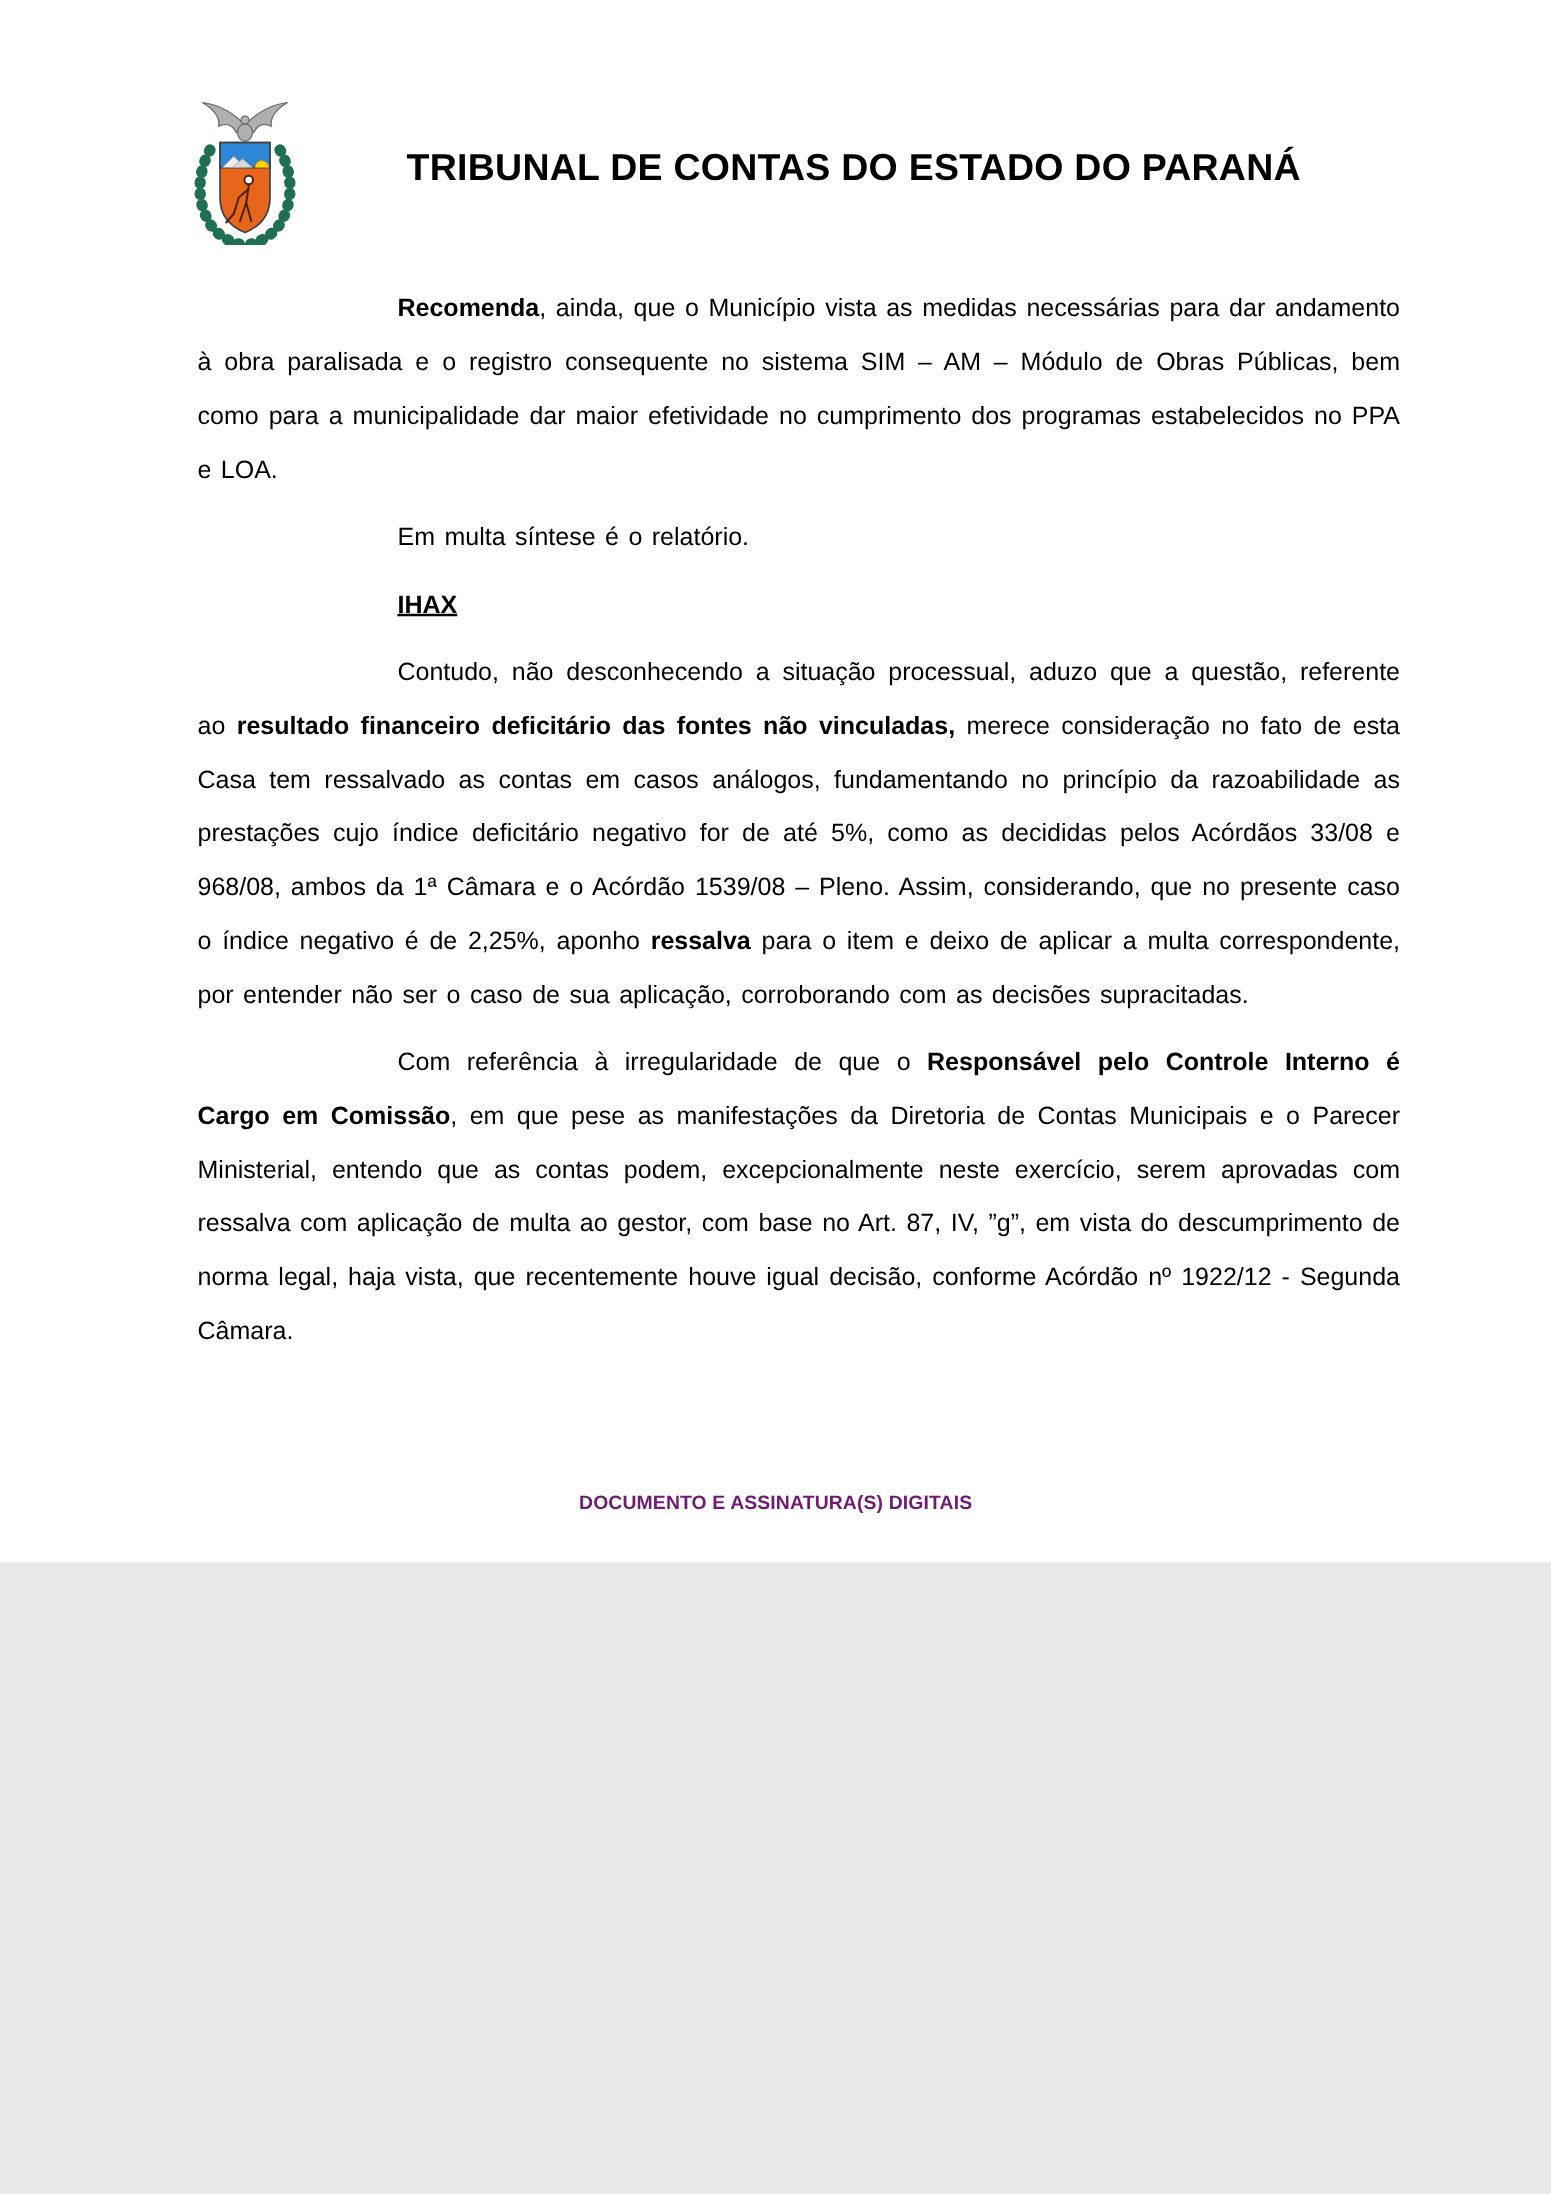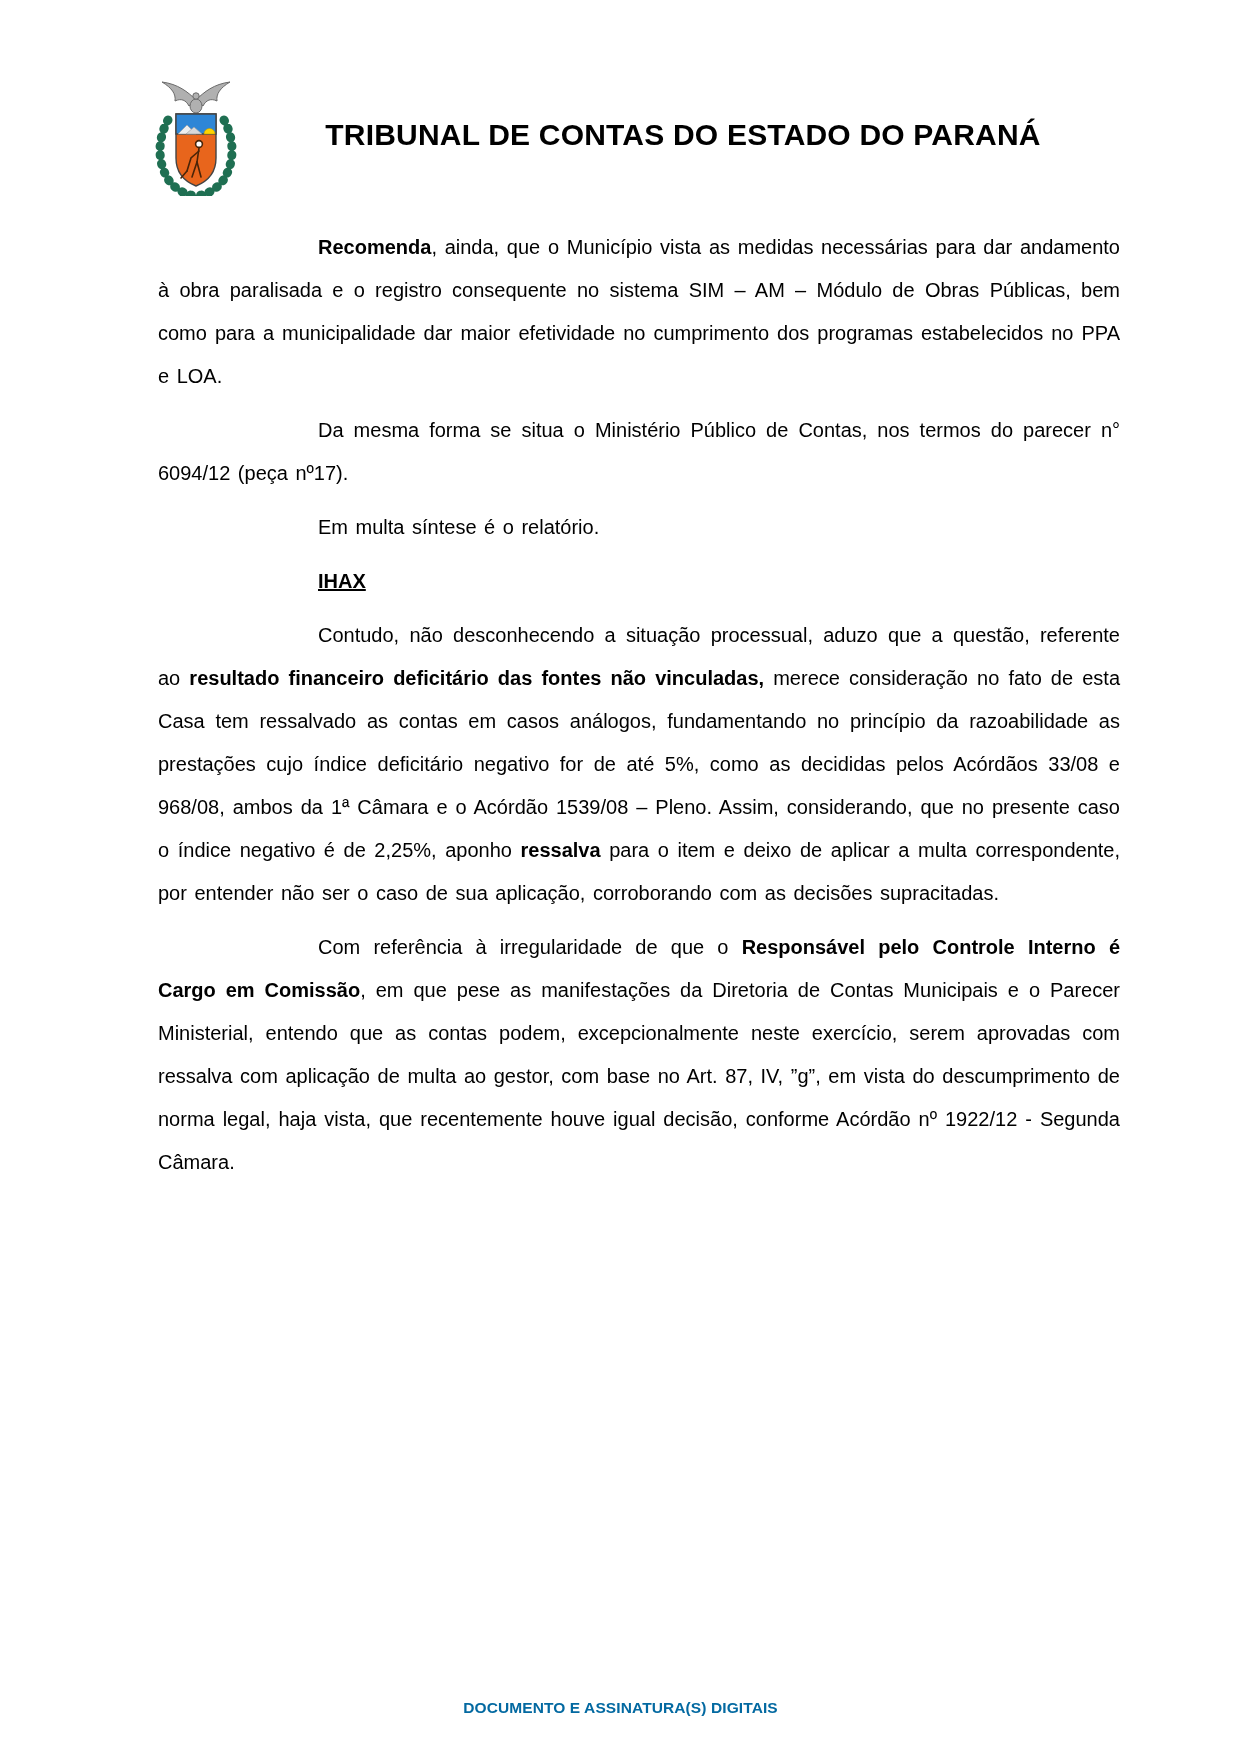--- a/index.html
+++ b/index.html
@@ -1,18 +1,18 @@
 <!DOCTYPE html>
 <html><head>
 <meta charset="utf-8">
 <style>
   html,body{margin:0;padding:0;background:#e8e8e8;}
   .page{
     position:relative;
-    width:1241px;height:1755px;
+    width:1241px;height:1250px;
     background:#ffffff;
     font-family:"Liberation Sans", sans-serif;
     color:#000000;
     overflow:hidden;
     margin:0 auto;
   }
   .logo{position:absolute;left:150px;top:78px;}
   .title{
     position:absolute;left:246px;right:121px;top:118px;
     text-align:center;font-weight:bold;font-size:30px;line-height:34px;
@@ -27,21 +27,21 @@
   }
   .content .b{font-weight:bold;}
   .voto{
     margin:32px 0 11px 0;
     font-size:20px;line-height:43px;font-weight:bold;
     text-decoration:underline;
     text-indent:0;text-align:left;
   }
   .footer{
     position:absolute;left:0;right:0;bottom:33px;
-    text-align:center;color:#0369a1;font-weight:bold;
+    text-align:center;color:#701a75;font-weight:bold;
     font-size:15.5px;line-height:28px;letter-spacing:0.1px;
   }
 </style>
 </head>
 <body>
 
 <div class="page">
 
   <svg class="logo" width="92" height="118" viewBox="0 0 92 118">
 
@@ -76,21 +76,20 @@
     </g>
   </svg>
 
   <div class="title">TRIBUNAL DE CONTAS DO ESTADO DO PARANÁ</div>
 
   <div class="content">
 
 
     <p><span class="b">Recomenda</span><span>, ainda, que o Município vista as medidas necessárias para dar andamento à obra paralisada e o registro consequente no sistema SIM – AM – Módulo de Obras Públicas, bem como para a municipalidade dar maior efetividade no cumprimento dos programas estabelecidos no PPA e LOA.</span></p>
 
-    <p><span>Da mesma forma se situa o Ministério Público de Contas, nos termos do parecer n° 6094/12 (peça nº17).</span></p>
 
     <p><span>Em multa síntese é o relatório.</span></p>
 
     <p class="voto">IHAX</p>
 
 
     <p><span>Contudo, não desconhecendo a situação processual, aduzo que a questão, referente ao </span><span class="b">resultado financeiro deficitário das fontes não vinculadas,</span><span> merece consideração no fato de esta Casa tem ressalvado as contas em casos análogos, fundamentando no princípio da razoabilidade as prestações cujo índice deficitário negativo for de até 5%, como as decididas pelos Acórdãos 33/08 e 968/08, ambos da 1ª Câmara e o Acórdão 1539/08 – Pleno. Assim, considerando, que no presente caso o índice negativo é de 2,25%, aponho </span><span class="b">ressalva</span><span> para o item e deixo de aplicar a multa correspondente, por entender não ser o caso de sua aplicação, corroborando com as decisões supracitadas.</span></p>
 
     <p><span>Com referência à irregularidade de que o </span><span class="b">Responsável pelo Controle Interno é Cargo em Comissão</span><span>, em que pese as manifestações da Diretoria de Contas Municipais e o Parecer Ministerial, entendo que as contas podem, excepcionalmente neste exercício, serem aprovadas com ressalva com aplicação de multa ao gestor, com base no Art. 87, IV, ”g”, em vista do descumprimento de norma legal, haja vista, que recentemente houve igual decisão, conforme Acórdão nº 1922/12 - Segunda Câmara.</span></p>
 

